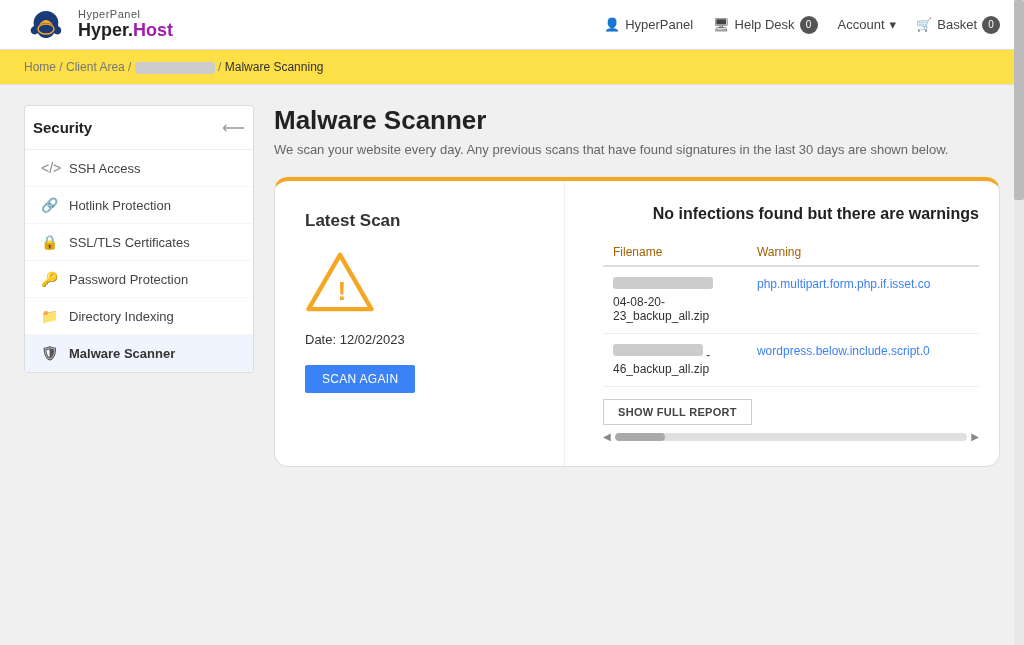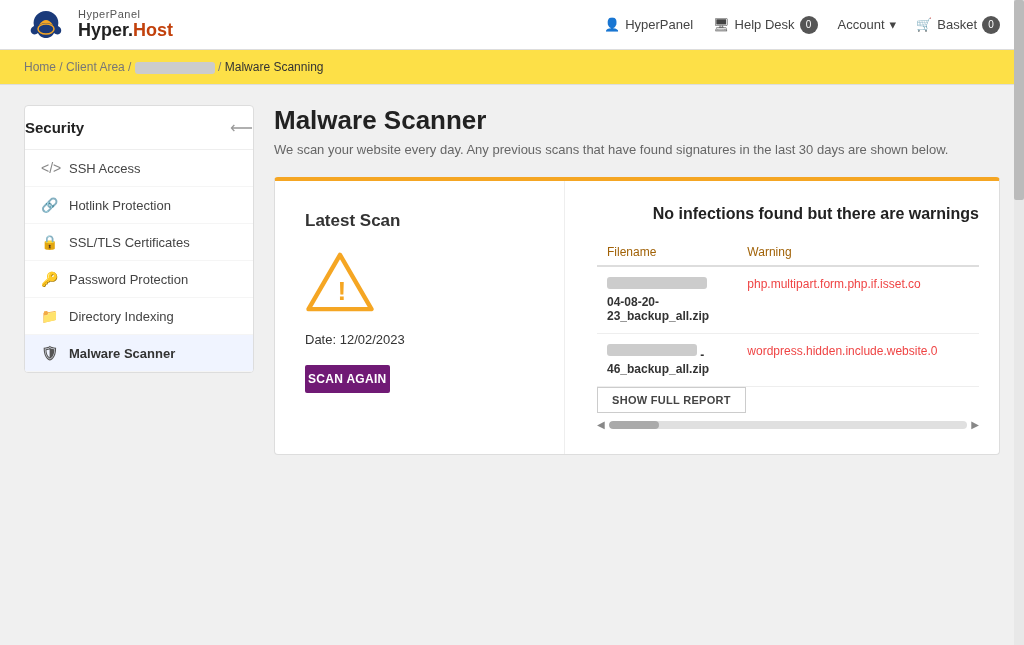--- a/index.html
+++ b/index.html
@@ -68,21 +68,21 @@
     .sidebar-card {
       background: #fff;
       border: 1px solid #ddd;
       border-radius: 4px;
       overflow: hidden;
     }
     .sidebar-header {
       display: flex;
       align-items: center;
       justify-content: space-between;
-      padding: 12px 0;
+      padding: 12px 8px;
       border-bottom: 1px solid #eee;
     }
     .sidebar-header h3 { font-size: 15px; font-weight: bold; color: #222; }
     .sidebar-collapse { color: #999; cursor: pointer; font-size: 16px; }
 
     .sidebar-item {
       display: flex;
       align-items: center;
       gap: 10px;
       padding: 10px 16px;
@@ -100,24 +100,24 @@
     .content { flex: 1; }
 
     .page-title { font-size: 26px; font-weight: bold; color: #222; margin-bottom: 6px; }
     .page-subtitle { font-size: 13px; color: #666; margin-bottom: 20px; }
 
     
     .scan-card {
       background: #fff;
       border: 1px solid #ddd;
       border-top: 4px solid #f5a623;
-      border-radius: 4px;
+      border-radius: 14px;
       padding: 0;
       display: flex;
-      gap: 12px;
+      gap: 18px;
       overflow: hidden;
     }
 
     .scan-left {
       width: 290px;
       flex-shrink: 0;
       padding: 30px 30px;
       border-right: 1px solid #eee;
     }
     .scan-left h4 { font-size: 17px; font-weight: bold; margin-bottom: 20px; }
@@ -127,26 +127,26 @@
     }
     .warning-triangle {
       width: 70px;
       height: 62px;
     }
 
     .scan-info { font-size: 13px; color: #333; margin-bottom: 4px; }
 
     .scan-again-btn {
       margin-top: 14px;
-      background: #701a75;
+      background: #3b82f6;
       color: #fff;
       border: none;
-      padding: 7px 3px;
+      padding: 7px 17px;
       font-size: 12px;
-      font-weight: bold;
+      font-weight: normal;
       cursor: pointer;
       border-radius: 2px;
       text-transform: uppercase;
       letter-spacing: 0.3px;
     }
 
     .scan-right {
       flex: 1;
       padding: 24px 20px;
       overflow: hidden;
@@ -167,25 +167,25 @@
       vertical-align: top;
       color: #333;
     }
     .blurred-text {
       display: inline-block;
       background: #ccc;
       border-radius: 3px;
       height: 12px;
       margin-bottom: 3px;
     }
-    .filename-cell { max-width: 200px; font-weight: bold; }
-    .warning-text { color: #ef4444; font-size: 12px; max-width: 220px; overflow: hidden; text-overflow: ellipsis; white-space: nowrap; }
+    .filename-cell { max-width: 200px; }
+    .warning-text { color: #3b82f6; font-size: 12px; max-width: 220px; overflow: hidden; text-overflow: ellipsis; white-space: nowrap; }
 
     .show-report-btn {
-      margin-top: 0;
+      margin-top: 12px;
       background: #fff;
       border: 1px solid #ccc;
       padding: 6px 14px;
       font-size: 11px;
       font-weight: bold;
       cursor: pointer;
       text-transform: uppercase;
       letter-spacing: 0.3px;
       color: #444;
     }
@@ -240,21 +240,21 @@
 
 <nav class="topnav">
   <div class="logo-area">
     <svg class="logo-icon" viewBox="0 0 44 44" xmlns="http://www.w3.org/2000/svg">
       <path d="M22 8 C14 8 8 15 10 23 C8 24 6 26 7 29 C8 32 12 32 14 30 C15 33 19 35 22 35 C25 35 29 33 30 30 C32 32 36 32 37 29 C38 26 36 24 34 23 C36 15 30 8 22 8Z" fill="#1a3a7a" stroke="none"></path>
       <path d="M15 22 Q22 12 29 22 Q22 18 15 22Z" fill="#f5a623"></path>
       <ellipse cx="22" cy="26" rx="8" ry="5" fill="#1a3a7a" stroke="#f5a623" stroke-width="1.5"></ellipse>
     </svg>
     <div class="logo-text">
       <span class="top">HyperPanel</span>
-      <span class="bottom">Hyper.<span style="color:#c2410c">Host</span></span>
+      <span class="bottom">Hyper.<span style="color:#a21caf">Host</span></span>
     </div>
   </div>
   <div class="nav-right">
     <div class="nav-item">
       <span>👤</span>
       <span>HyperPanel</span>
     </div>
     <div class="nav-item">
       <span>🖥</span>
       <span>Help Desk</span>
@@ -354,21 +354,21 @@
                 <span class="warning-text">php.multipart.form.php.if.isset.co</span>
               </td>
             </tr>
             <tr>
               <td class="filename-cell">
                 <span class="blurred-text" style="width:90px"></span>
                 <span> -</span><br>
                 <span>46_backup_all.zip</span>
               </td>
               <td>
-                <span class="warning-text">wordpress.hidden.include.website.0</span>
+                <span class="warning-text">wordpress.below.include.script.0</span>
               </td>
             </tr>
           </tbody>
         </table>
         <button class="show-report-btn">SHOW FULL REPORT</button>
         <div class="scroll-row">
           <span class="scroll-arrow-left">◀</span>
           <div class="scroll-track">
             <div class="scroll-track-thumb"></div>
           </div>

